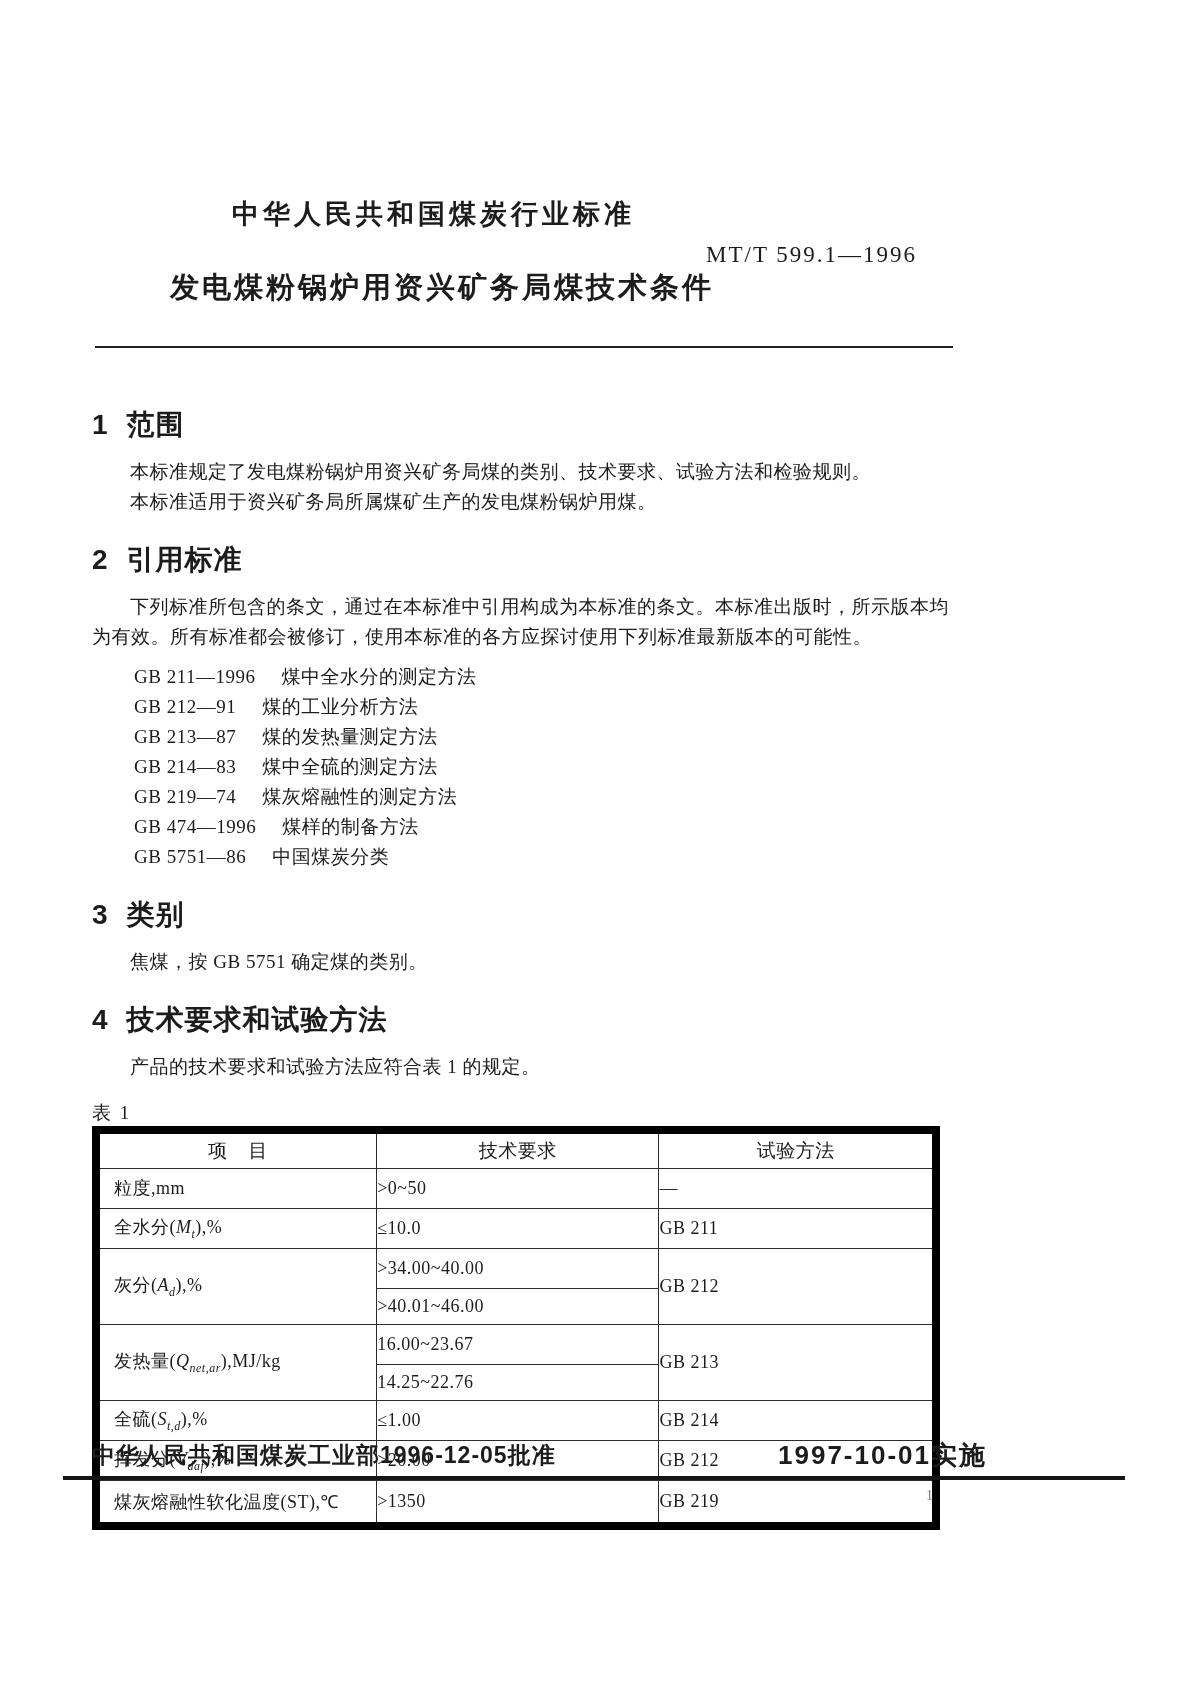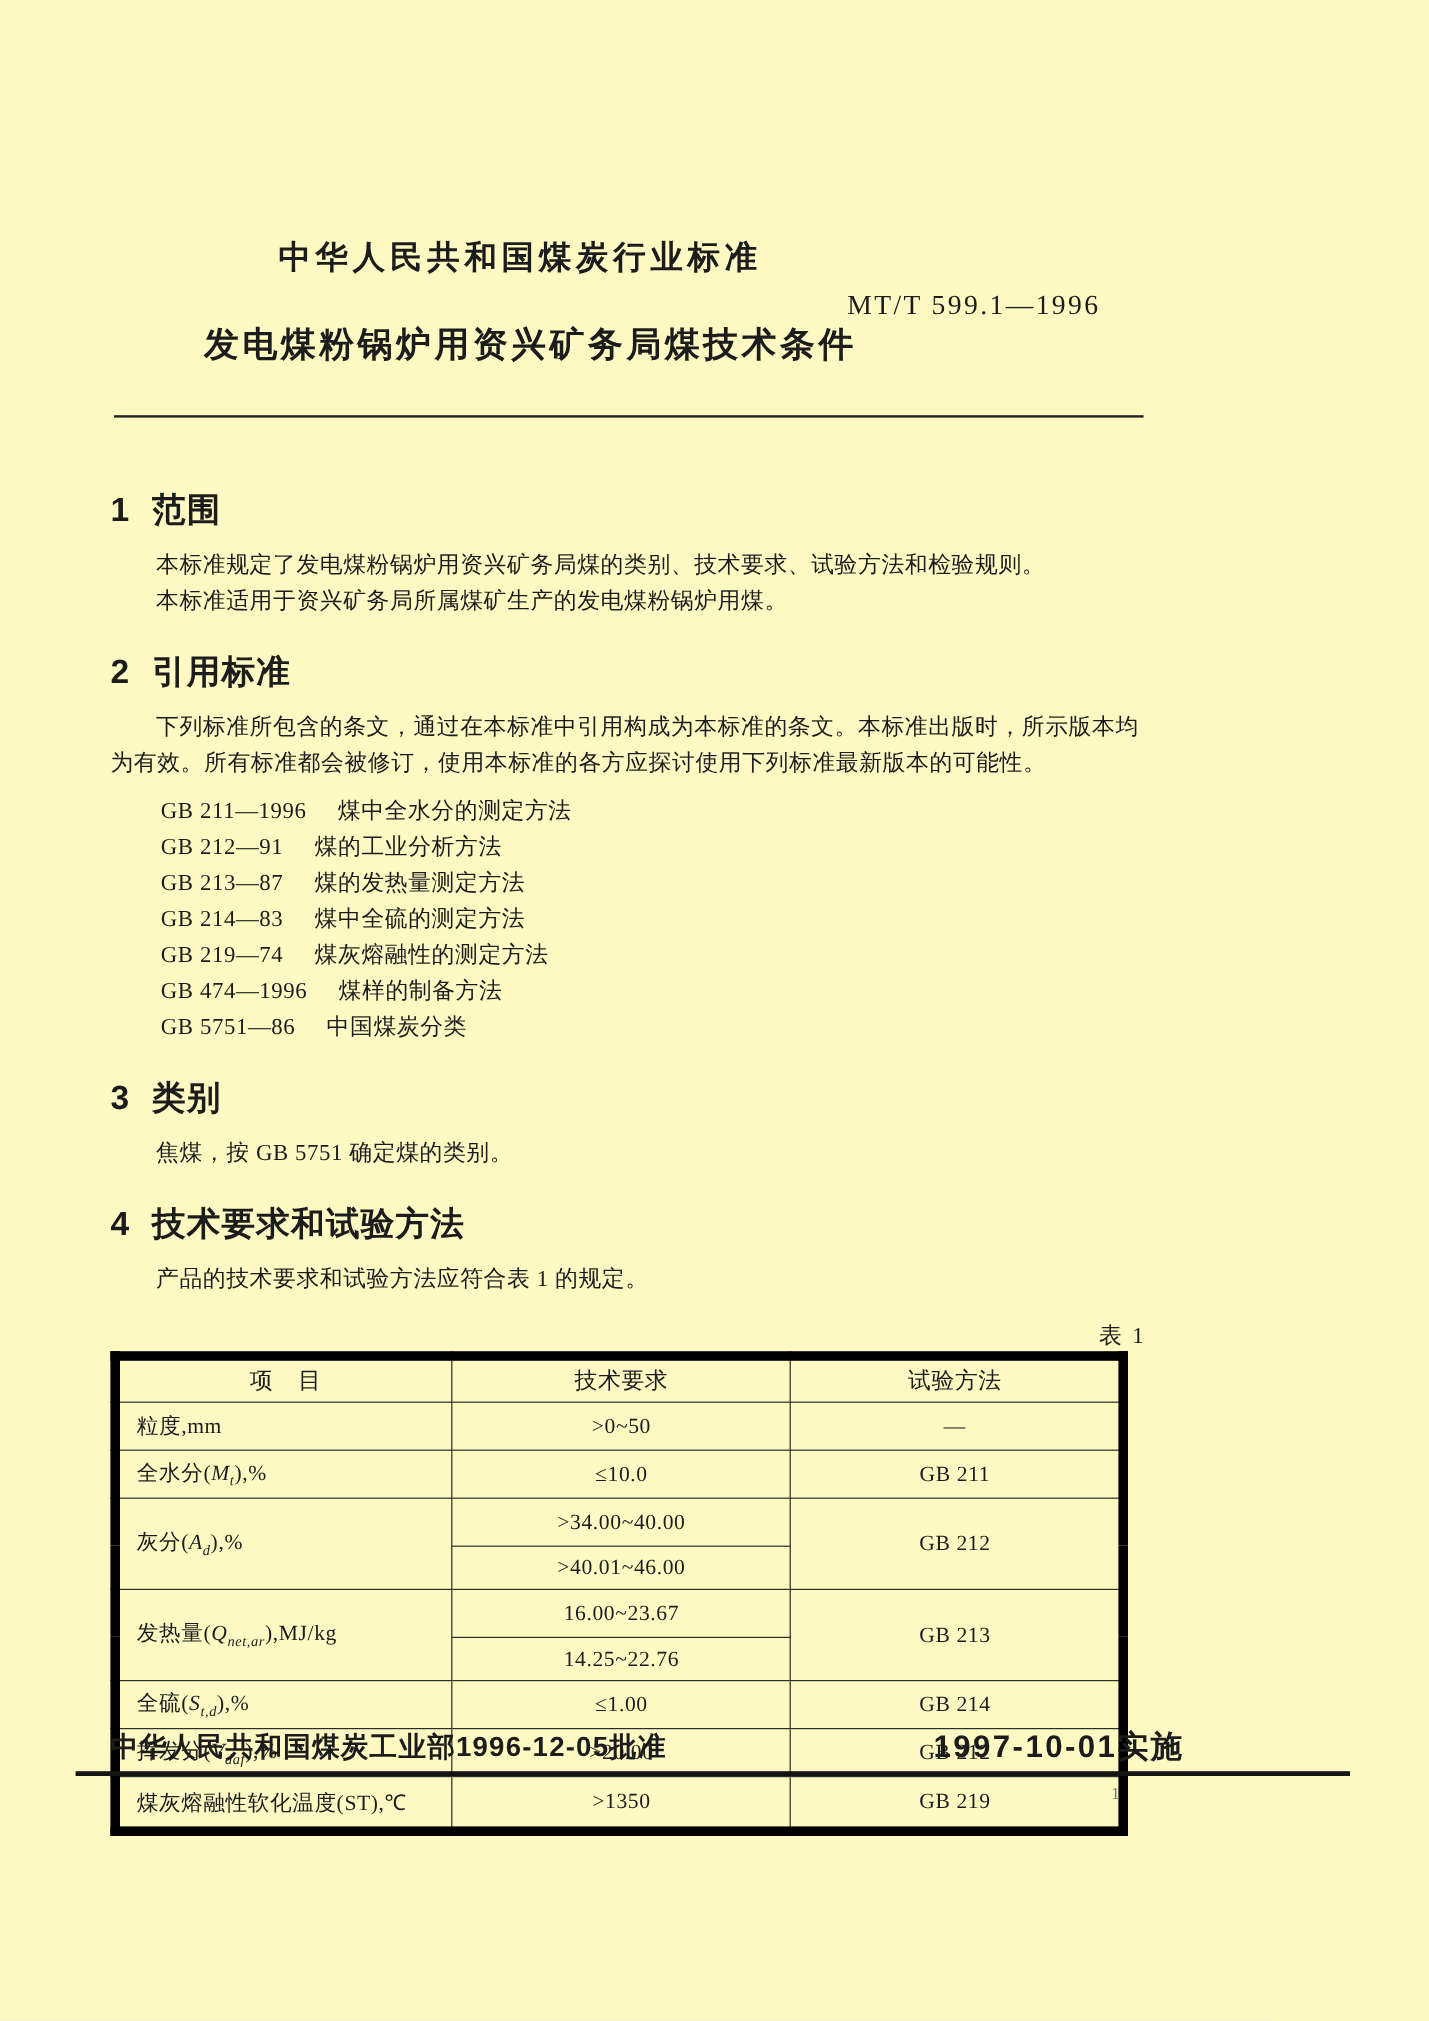--- a/index.html
+++ b/index.html
@@ -1,21 +1,21 @@
 <!DOCTYPE html>
 <html><head>
 <meta charset="utf-8">
 <style>
   * { margin:0; padding:0; box-sizing:border-box; }
   html,body { background:#e9e9e9; }
   .page {
     position:relative;
     width:1191px; height:1684px;
     margin:0 auto;
-    background:#fef9c3;
+    background:#ffffff;
     font-family:"Liberation Serif", serif;
     color:#1c1c1c;
     overflow:hidden;
   }
   
   .std-type {
     position:absolute; left:232px; top:196px;
     font-family:"Liberation Sans", sans-serif;
     font-weight:bold; font-size:27px; letter-spacing:4px;
   }
@@ -51,38 +51,38 @@
   }
   p.body-para.follow { margin-top:0; }
   .ref-list { margin-top:10px; }
   .ref-item {
     font-size:19px; line-height:30px;
     padding-left:42px; letter-spacing:0.5px;
   }
   .ref-item .ref-code { margin-right:26px; }
   
   .table-caption {
-    text-align:right; font-size:19px; margin-top:18px; letter-spacing:2px;
+    text-align:left; font-size:19px; margin-top:18px; letter-spacing:2px;
   }
   table.spec {
     border-collapse:collapse;
     width:848px; 
     border:8px solid #000000;
   }
   table.spec th, table.spec td {
     border:1px solid #2c2c2c;
     font-size:18px; letter-spacing:0.5px;
   }
   table.spec th {
     height:38px; font-weight:normal; font-size:19px;
     white-space:pre; text-align:center;
   }
   col.c1 { width:283px; } col.c2 { width:285px; } col.c3 { width:280px; }
   td.c-item { text-align:left; padding-left:14px; height:40px; }
-  td.c-req, td.c-method { text-align:center; height:40px; }
+  td.c-req, td.c-method { text-align:left; height:40px; }
   tr.sub td { height:36px; }
   td.tall { height:46px; }
   .sym { font-style:italic; font-family:"Liberation Serif", serif; }
   sub.subs { font-size:12px; font-style:italic; }
   
   .footer-approval {
     position:absolute; left:92px; top:1440px;
     font-family:"Liberation Sans", sans-serif;
     font-weight:bold; font-size:23px; letter-spacing:1px;
   }

